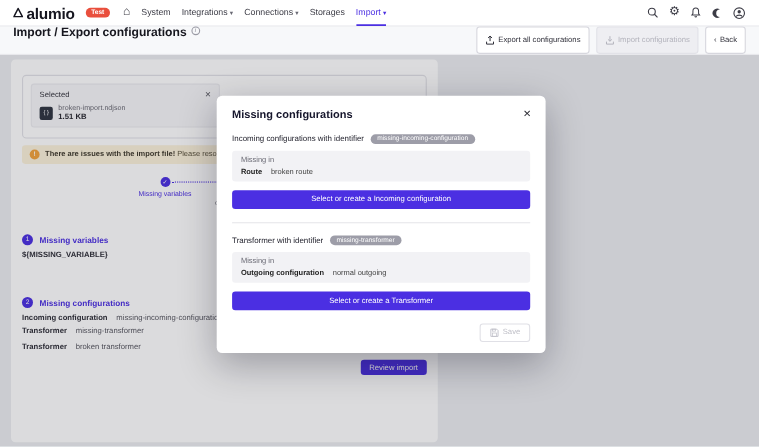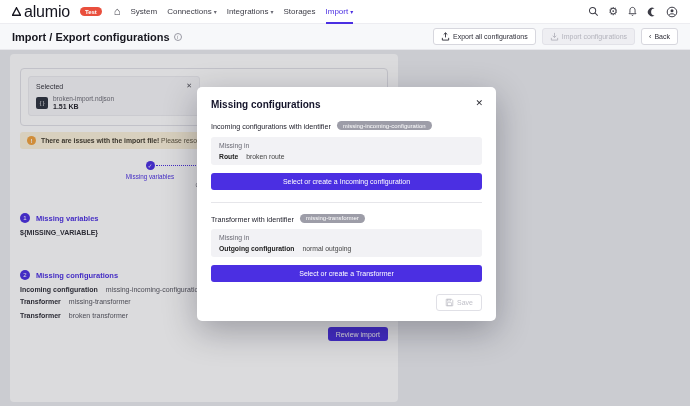--- a/index.html
+++ b/index.html
@@ -5,37 +5,37 @@
   * { margin:0; padding:0; box-sizing:border-box; }
   html,body { width:690px; height:406px; overflow:hidden; background:#eceef1;
               font-family:"Liberation Sans", sans-serif; }
   .screen { position:relative; width:690px; height:406px; overflow:hidden; }
 
   
   .topnav { position:absolute; top:0; left:0; width:100%; height:24px; background:#fff;
             border-bottom:1px solid #ededf1; display:flex; align-items:center;
             padding:0 12px; gap:10px; z-index:31; }
   .logo { display:flex; align-items:center; gap:3px; }
-  .logo-text { font-size:16px; font-weight:normal; color:#15151f; letter-spacing:-0.2px; }
+  .logo-text { font-size:14px; font-weight:bold; color:#15151f; letter-spacing:-0.2px; }
   .env-badge { background:#e94f3d; color:#fff; font-size:6px; font-weight:bold;
                padding:1.5px 5px; border-radius:7px; }
   .home-ic { font-size:11px; color:#3c3c46; line-height:1; margin-left:2px; cursor:pointer; }
   .nav-item { font-size:8px; color:#3c3c46; height:24px; display:flex; align-items:center;
               gap:2px; cursor:pointer; white-space:nowrap; }
   .nav-item .caret { font-size:6px; color:#6a6a74; }
   .nav-item.active { color:#4b2fe2; box-shadow: inset 0 -2px 0 #4b2fe2; }
   .nav-item.active .caret { color:#4b2fe2; }
   .nav-right { margin-left:auto; display:flex; align-items:center; gap:9px; }
   .gear-ic { font-size:11px; color:#3c3c46; line-height:1; cursor:pointer; }
   .icon-btn { display:flex; align-items:center; cursor:pointer; }
 
   
   .pageheader { position:absolute; top:24px; left:0; width:100%; height:26px;
                 background:#f7f8fa; border-bottom:1px solid #e8e8ec; display:flex;
-                align-items:center; padding:0 12px; z-index:31; }
+                padding:0 12px; z-index:31; }
   .page-title { font-size:11px; font-weight:bold; color:#17171f; }
   .info-dot { display:inline-flex; width:8px; height:8px; border:1px solid #9a9aa4;
               border-radius:50%; font-size:5px; color:#7a7a85; align-items:center;
               justify-content:center; margin-left:4px; font-style:italic; }
   .header-actions { margin-left:auto; display:flex; gap:6px; }
   .btn { font-size:7px; padding:3px 7px; border-radius:3px; border:1px solid #d7d7de;
          background:#fff; color:#2e2e38; display:inline-flex; align-items:center;
          gap:3px; cursor:pointer; white-space:nowrap; }
   .btn.disabled { background:#eeeef2; color:#b3b3bc; border-color:#e2e2e8; cursor:default; }
 
@@ -126,25 +126,25 @@
         </svg>
       <span class="logo-text">alumio</span>
     </div>
     <span class="env-badge">Test</span>
     <span class="home-ic">⌂</span>
 
     <span class="nav-item">
         <span>System</span>
       </span>
     <span class="nav-item">
+        <span>Integrations</span>
+        <span class="caret">▾</span>
+      </span>
+    <span class="nav-item">
         <span>Connections</span>
-        <span class="caret">▾</span>
-      </span>
-    <span class="nav-item">
-        <span>Integrations</span>
         <span class="caret">▾</span>
       </span>
     <span class="nav-item">
         <span>Storages</span>
       </span>
     <span class="nav-item active">
         <span>Import</span>
         <span class="caret">▾</span>
       </span>
 

